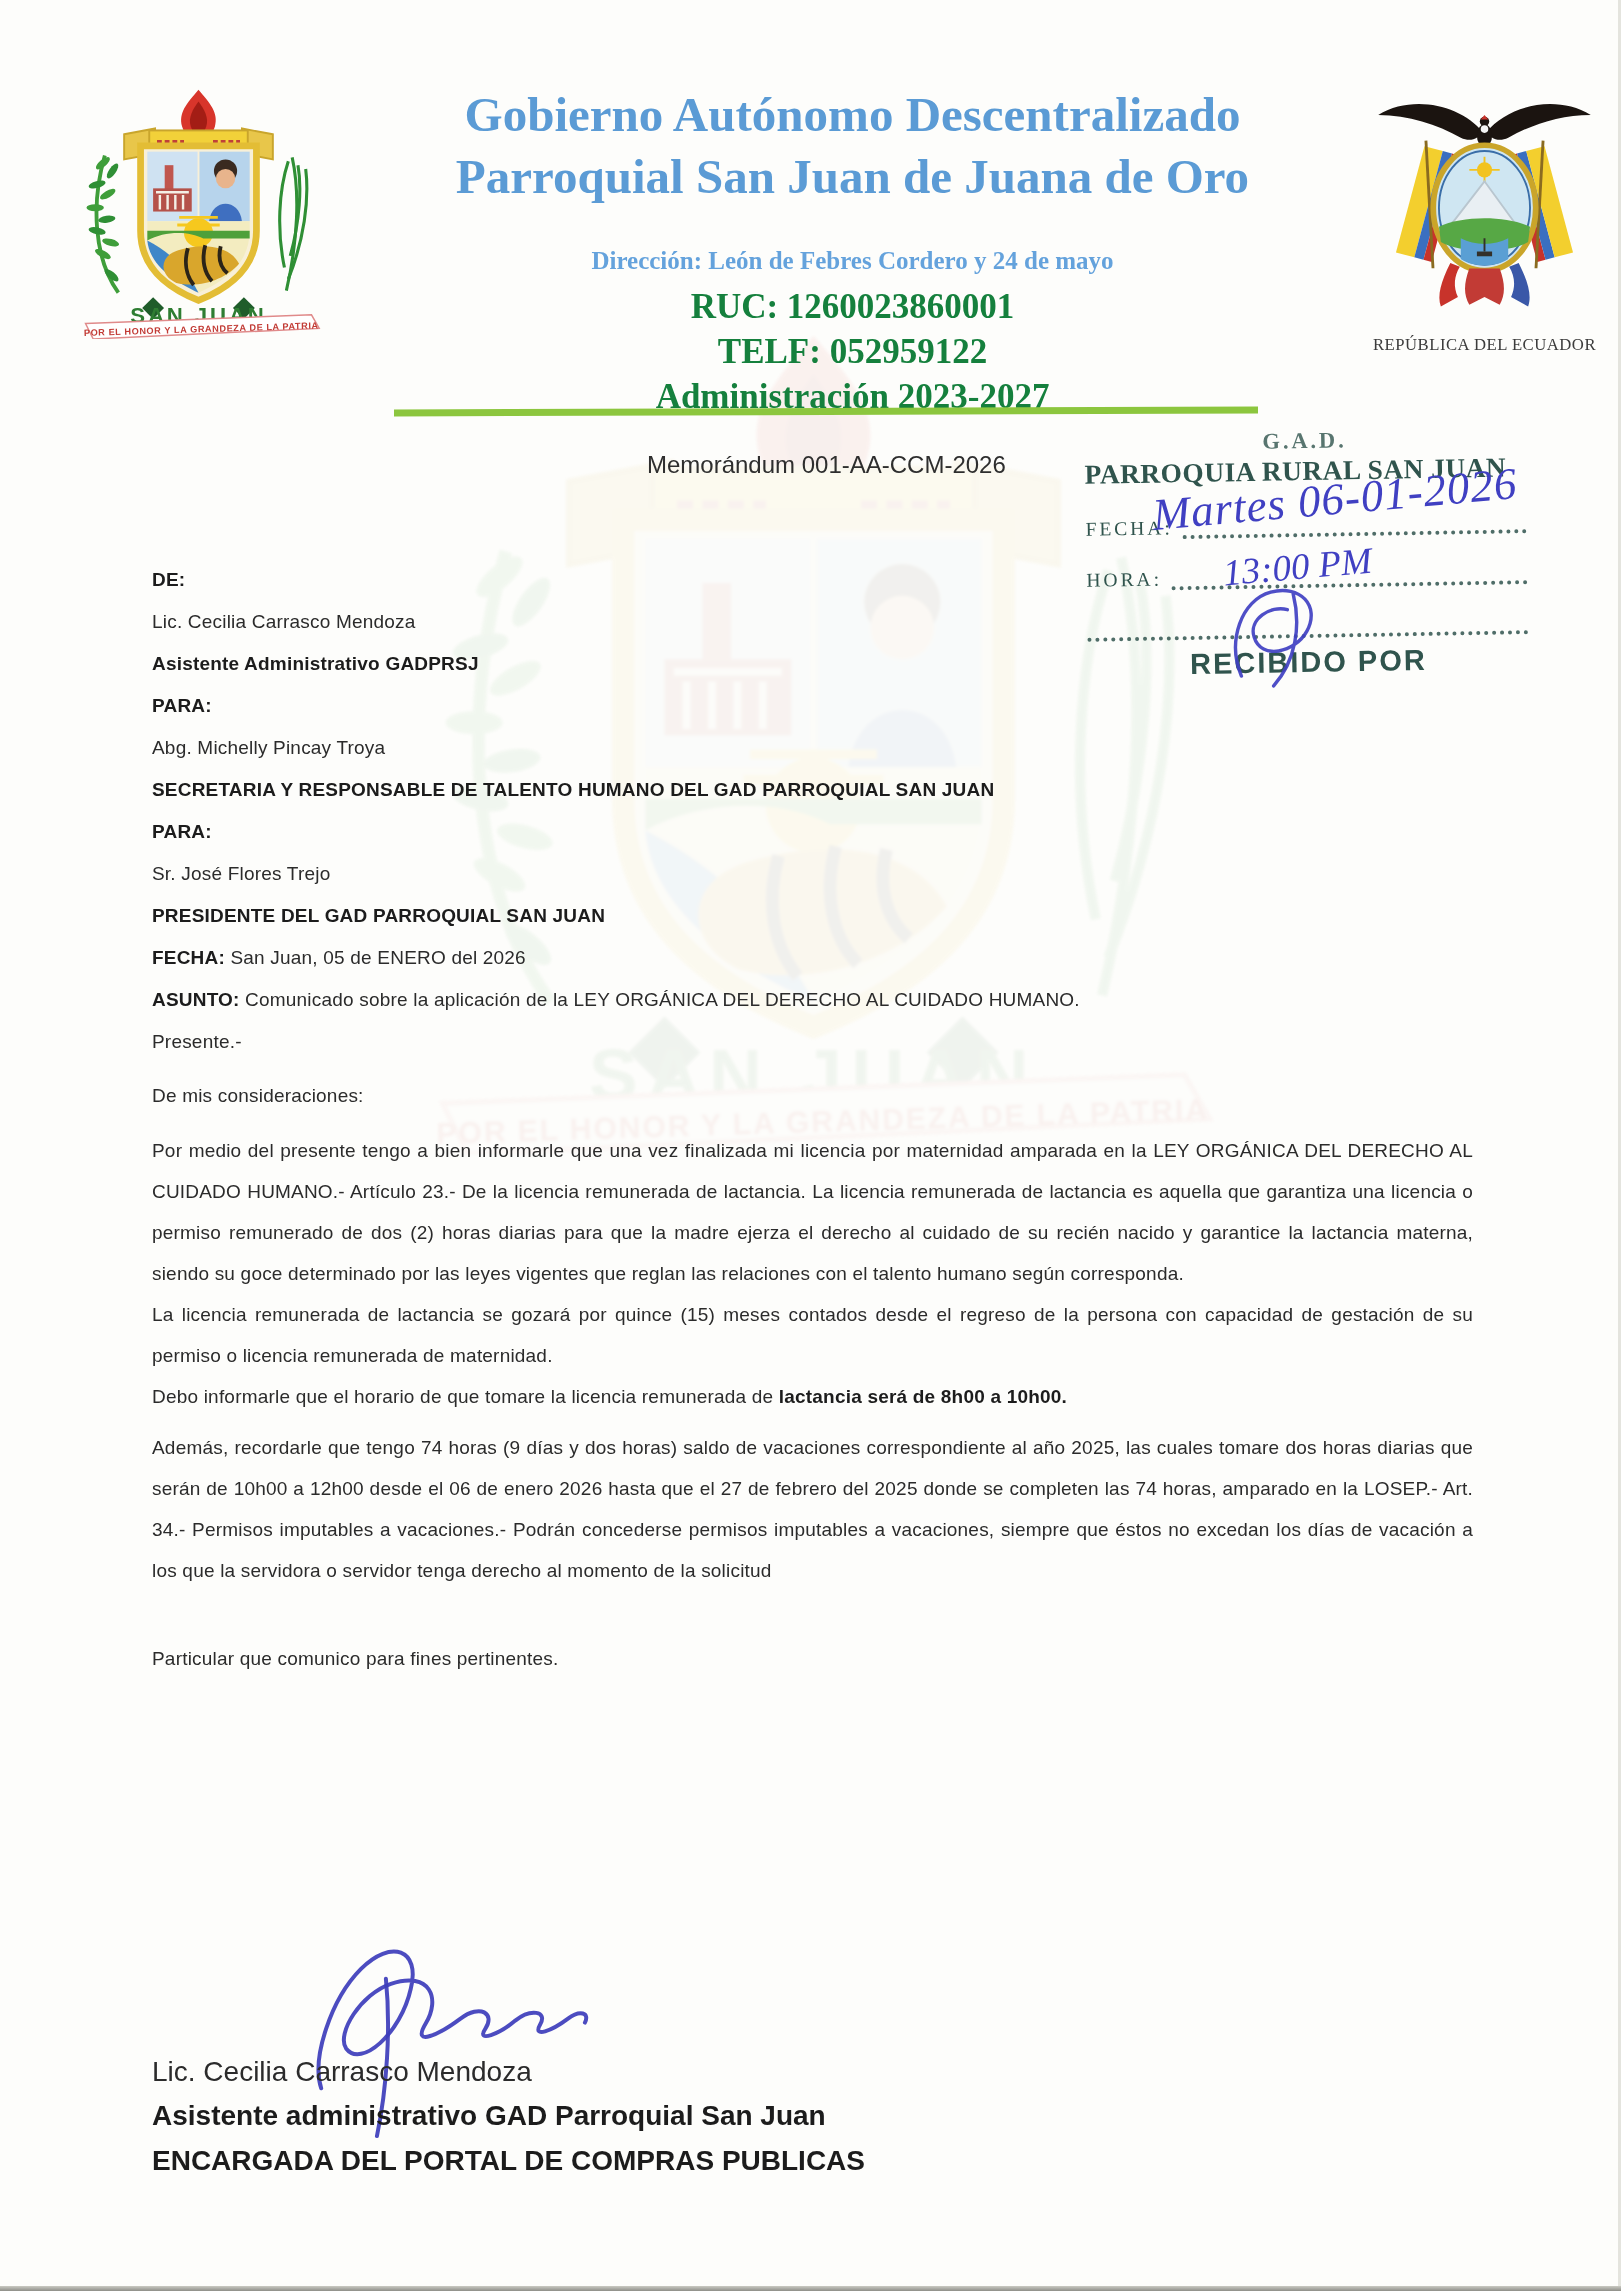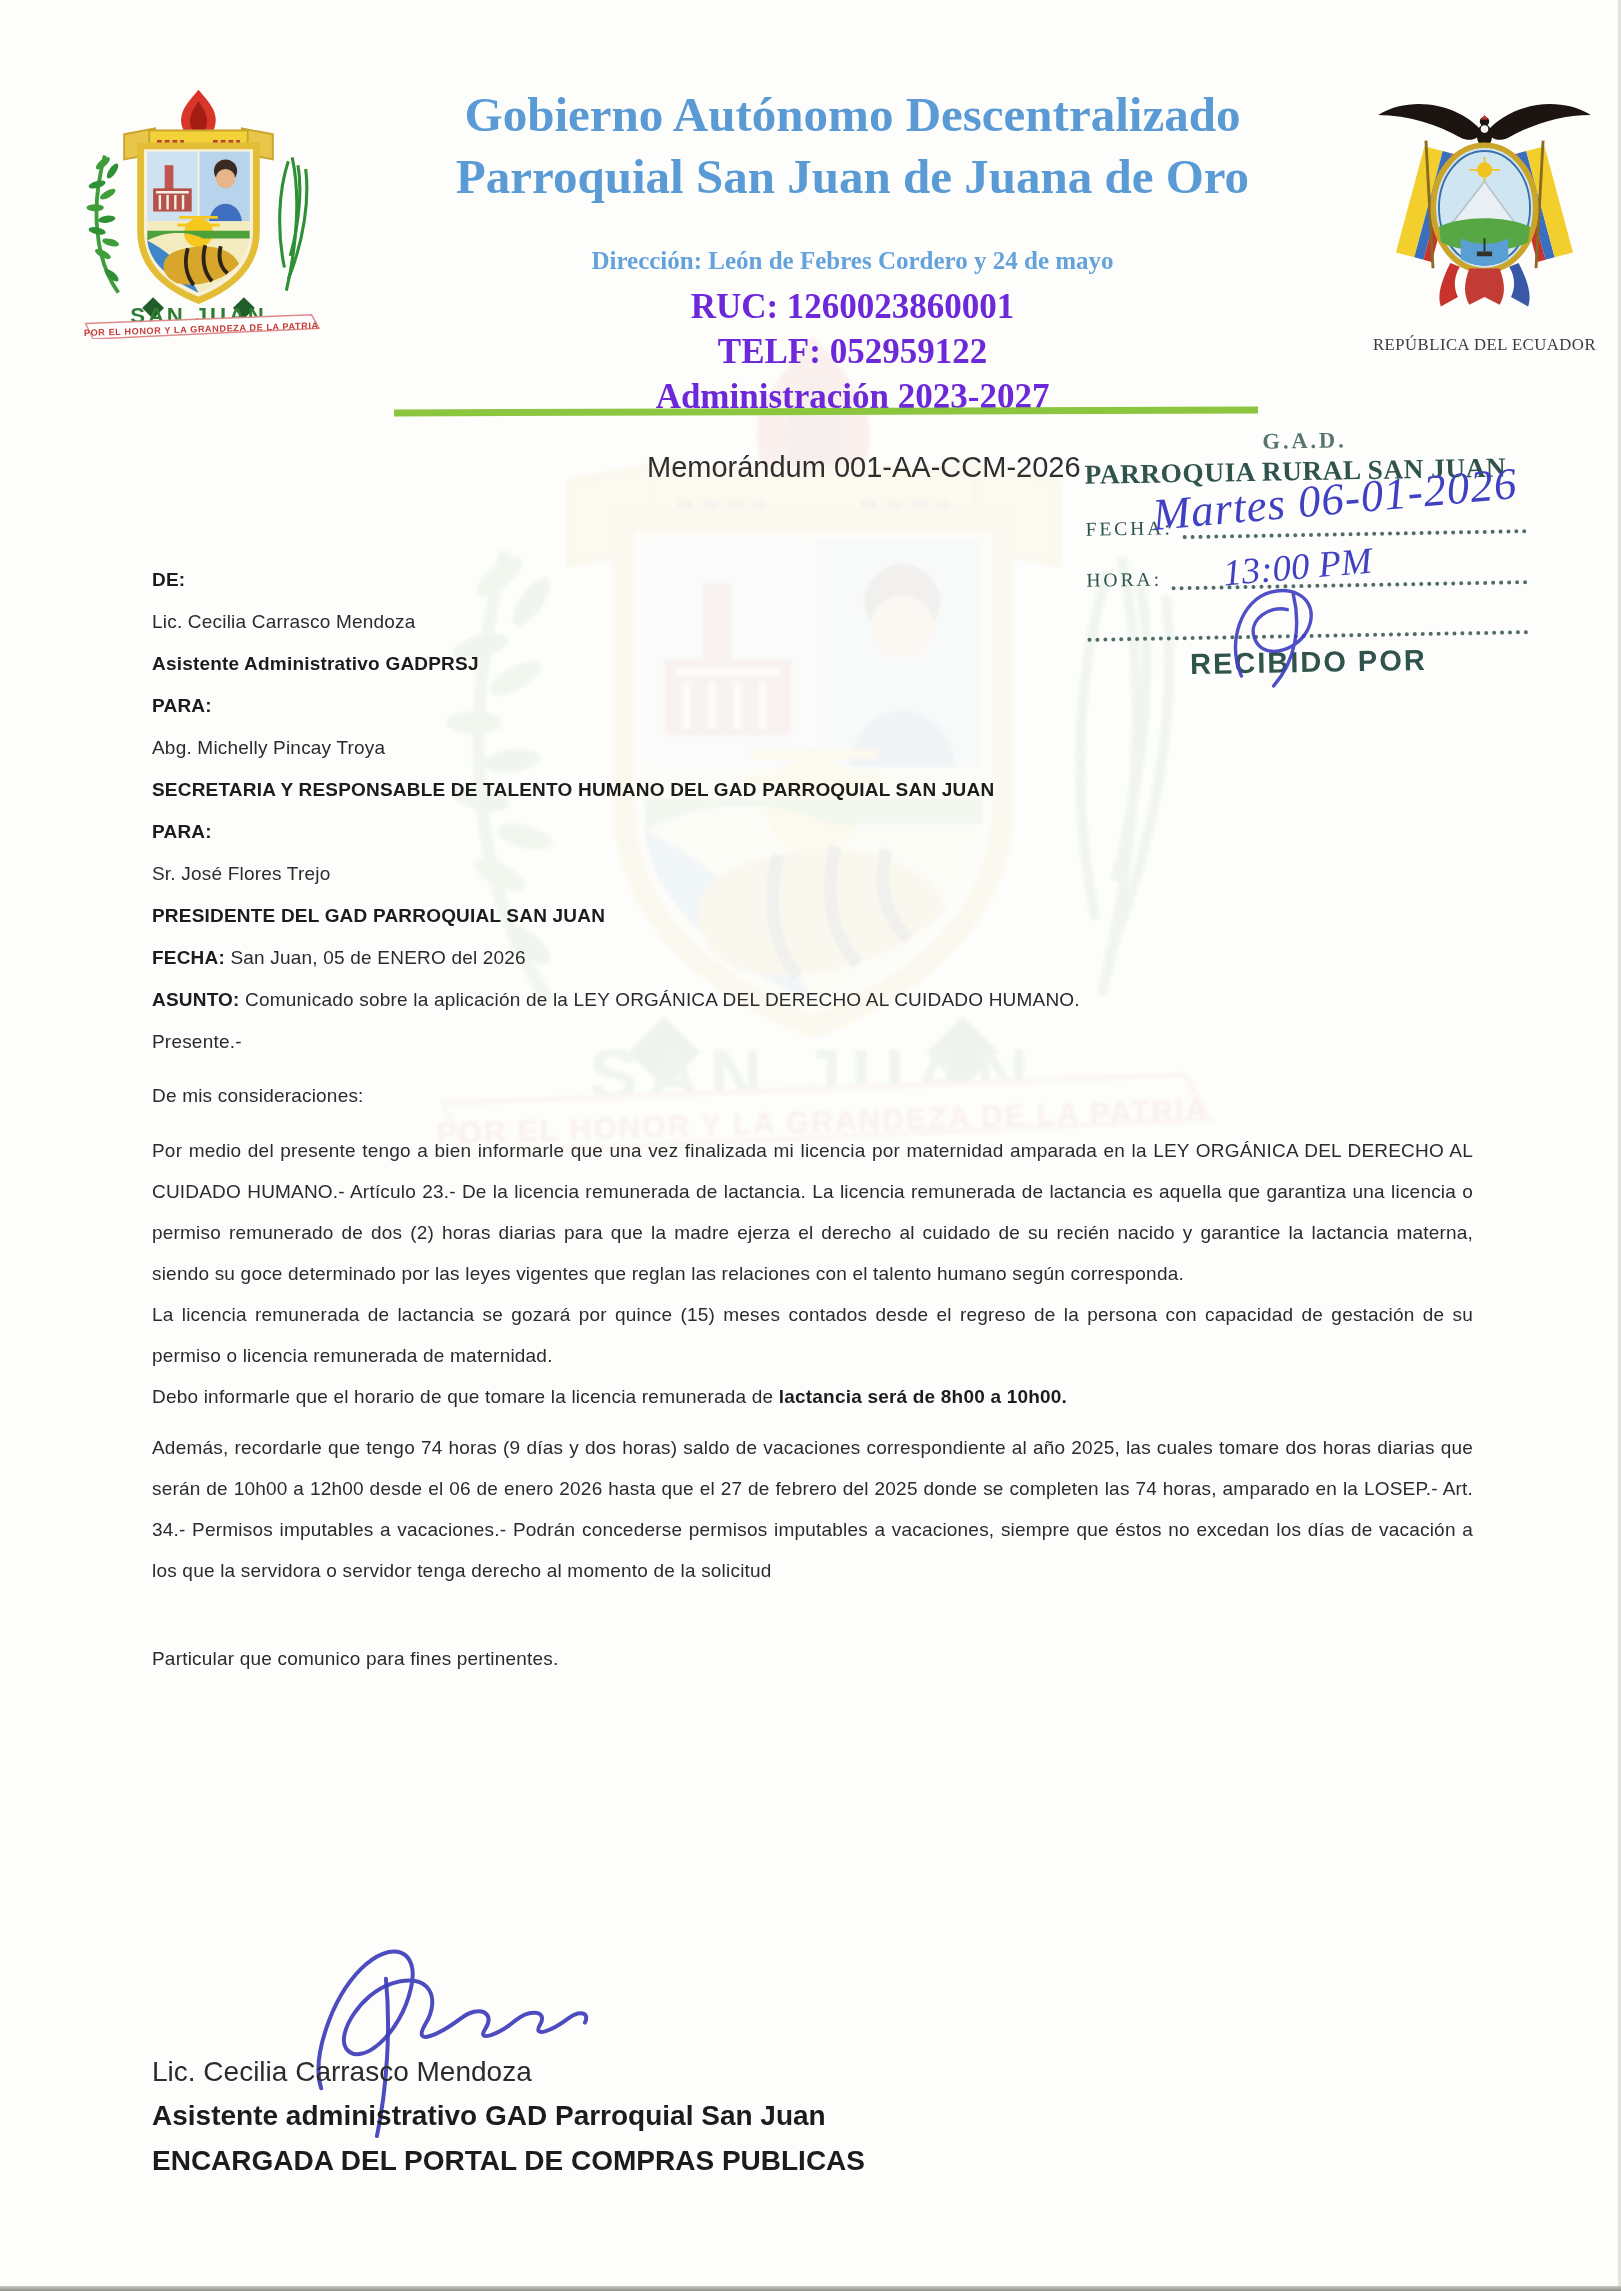--- a/index.html
+++ b/index.html
@@ -4,30 +4,30 @@
 <style>
   html,body{margin:0;padding:0;background:#e9e9e6;}
   .page{position:relative;width:1621px;height:2292px;background:#fdfdfb;overflow:hidden;
         font-family:"Liberation Sans",sans-serif;color:#2b2b2b;}
   
   .title-block{position:absolute;left:328px;top:84px;width:1049px;text-align:center;
                font-family:"Liberation Serif",serif;font-weight:bold;color:#5b9bd5;}
   .t1{font-size:49px;line-height:61px;}
   .t2{font-size:49px;line-height:63px;}
   .t3{font-size:25px;line-height:47px;margin-top:29px;color:#64a2dc;}
-  .t4,.t5,.t6{font-size:35px;line-height:45px;color:#6d28d9;}
+  .t4,.t5,.t6{font-size:35px;line-height:45px;color:#15803d;}
   .green-rule{position:absolute;left:394px;top:408px;width:864px;height:6.9px;background:#8cc63e;transform:rotate(-0.2deg);}
   .seal-left{position:absolute;left:67px;top:86px;width:263px;height:253px;}
   .seal-right{position:absolute;left:1370px;top:94px;width:229px;height:223px;}
   .seal-caption{position:absolute;left:1360px;top:335px;width:249px;text-align:center;
                 font-family:"Liberation Serif",serif;font-size:16.7px;letter-spacing:0.5px;color:#3c3c3c;}
   
   .watermark{position:absolute;left:382px;top:323px;width:863px;height:831px;opacity:0.055;filter:blur(1.5px);pointer-events:none;}
   
-  .memo-ref{position:absolute;left:647px;top:451px;font-size:29px;color:#2e2e2e;}
+  .memo-ref{position:absolute;left:647px;top:451px;font-size:24px;color:#2e2e2e;}
   
   .stamp{position:absolute;left:1086px;top:427px;width:441px;color:#30544d;transform:rotate(-1deg);
          font-family:"Liberation Serif",serif;}
   .stamp .org1{text-align:center;font-size:22.5px;font-weight:bold;letter-spacing:2.9px;line-height:27.4px;opacity:.8;}
   .stamp .org2{white-space:nowrap;font-size:27.4px;font-weight:600;line-height:35px;letter-spacing:0.5px;}
   .stamp .srow{display:flex;align-items:flex-end;margin-top:19.6px;}
   .stamp .srow.h{margin-top:23.5px;}
   .stamp .slabel{font-size:19.6px;letter-spacing:2.9px;}
   .stamp .dots{flex:1;margin-left:9.8px;border-bottom:4.9px dotted rgba(48,84,77,.85);height:23.5px;}
   .stamp .dots3{margin-top:43px;border-bottom:4.9px dotted rgba(48,84,77,.85);height:3.9px;}

